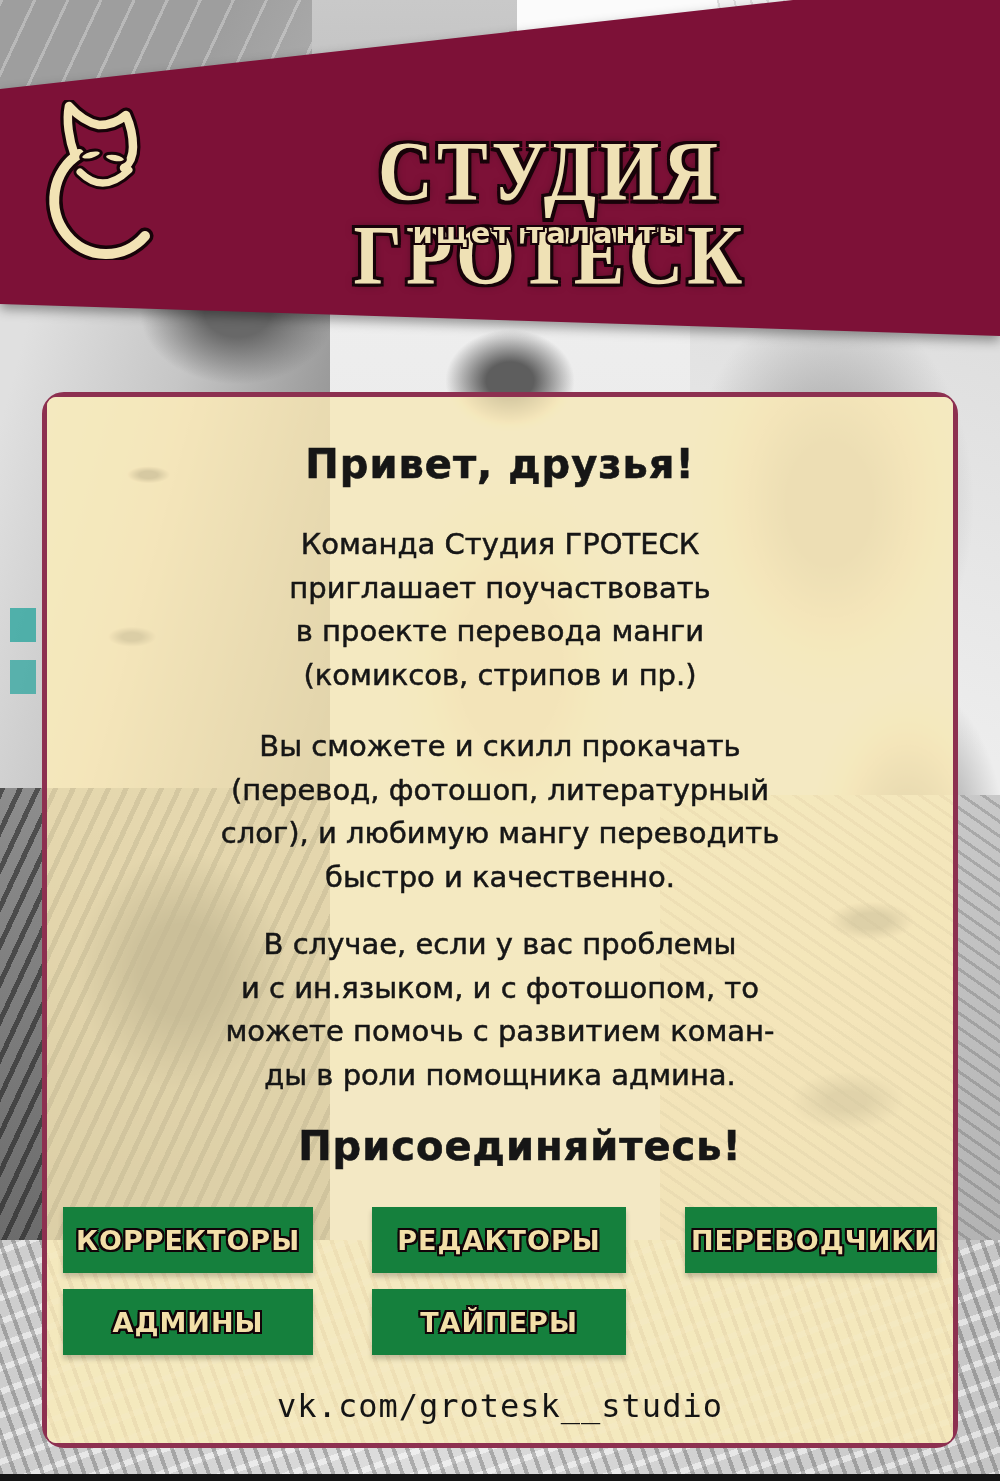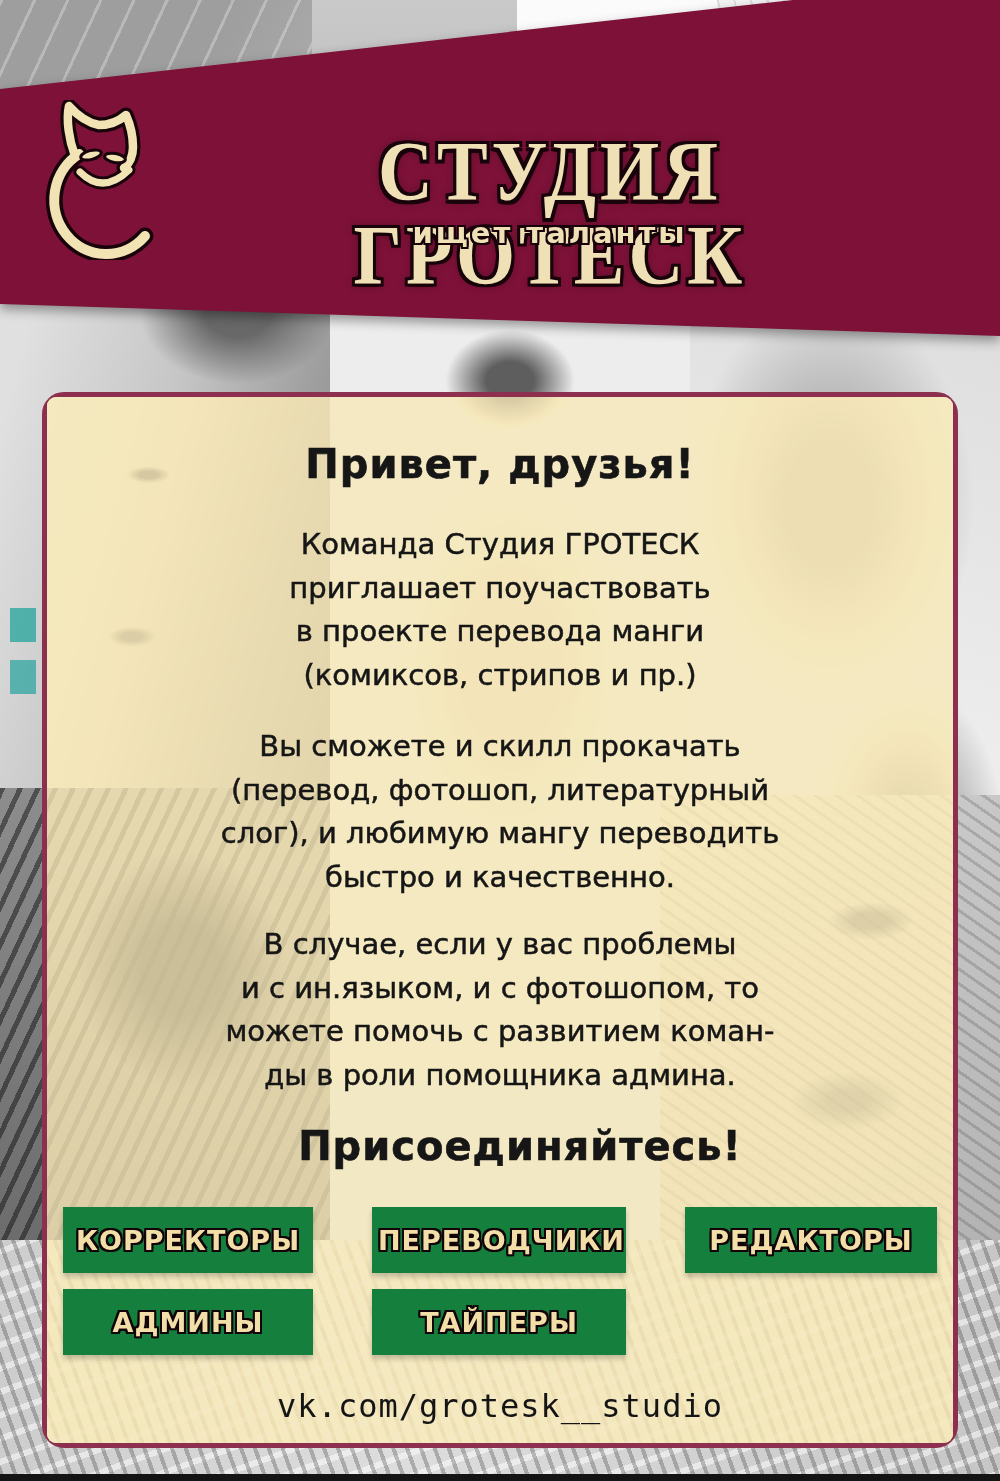--- a/index.html
+++ b/index.html
@@ -168,22 +168,22 @@
 (перевод, фотошоп, литературный
 слог), и любимую мангу переводить
 быстро и качественно.</p>
       <p class="para p3">В случае, если у вас проблемы
 и с ин.языком, и с фотошопом, то
 можете помочь с развитием коман-
 ды в роли помощника админа.</p>
       <h2 class="h-comic join">Присоединяйтесь!</h2>
       <div class="btns">
         <button class="role">КОРРЕКТОРЫ</button>
+        <button class="role">РЕДАКТОРЫ</button>
         <button class="role">ПЕРЕВОДЧИКИ</button>
-        <button class="role">РЕДАКТОРЫ</button>
         <button class="role">АДМИНЫ</button>
         <button class="role">ТАЙПЕРЫ</button>
       </div>
       <div class="url">vk.com/grotesk__studio</div>
     </div>
   </div>
 
 </div>
 
 </body></html>

